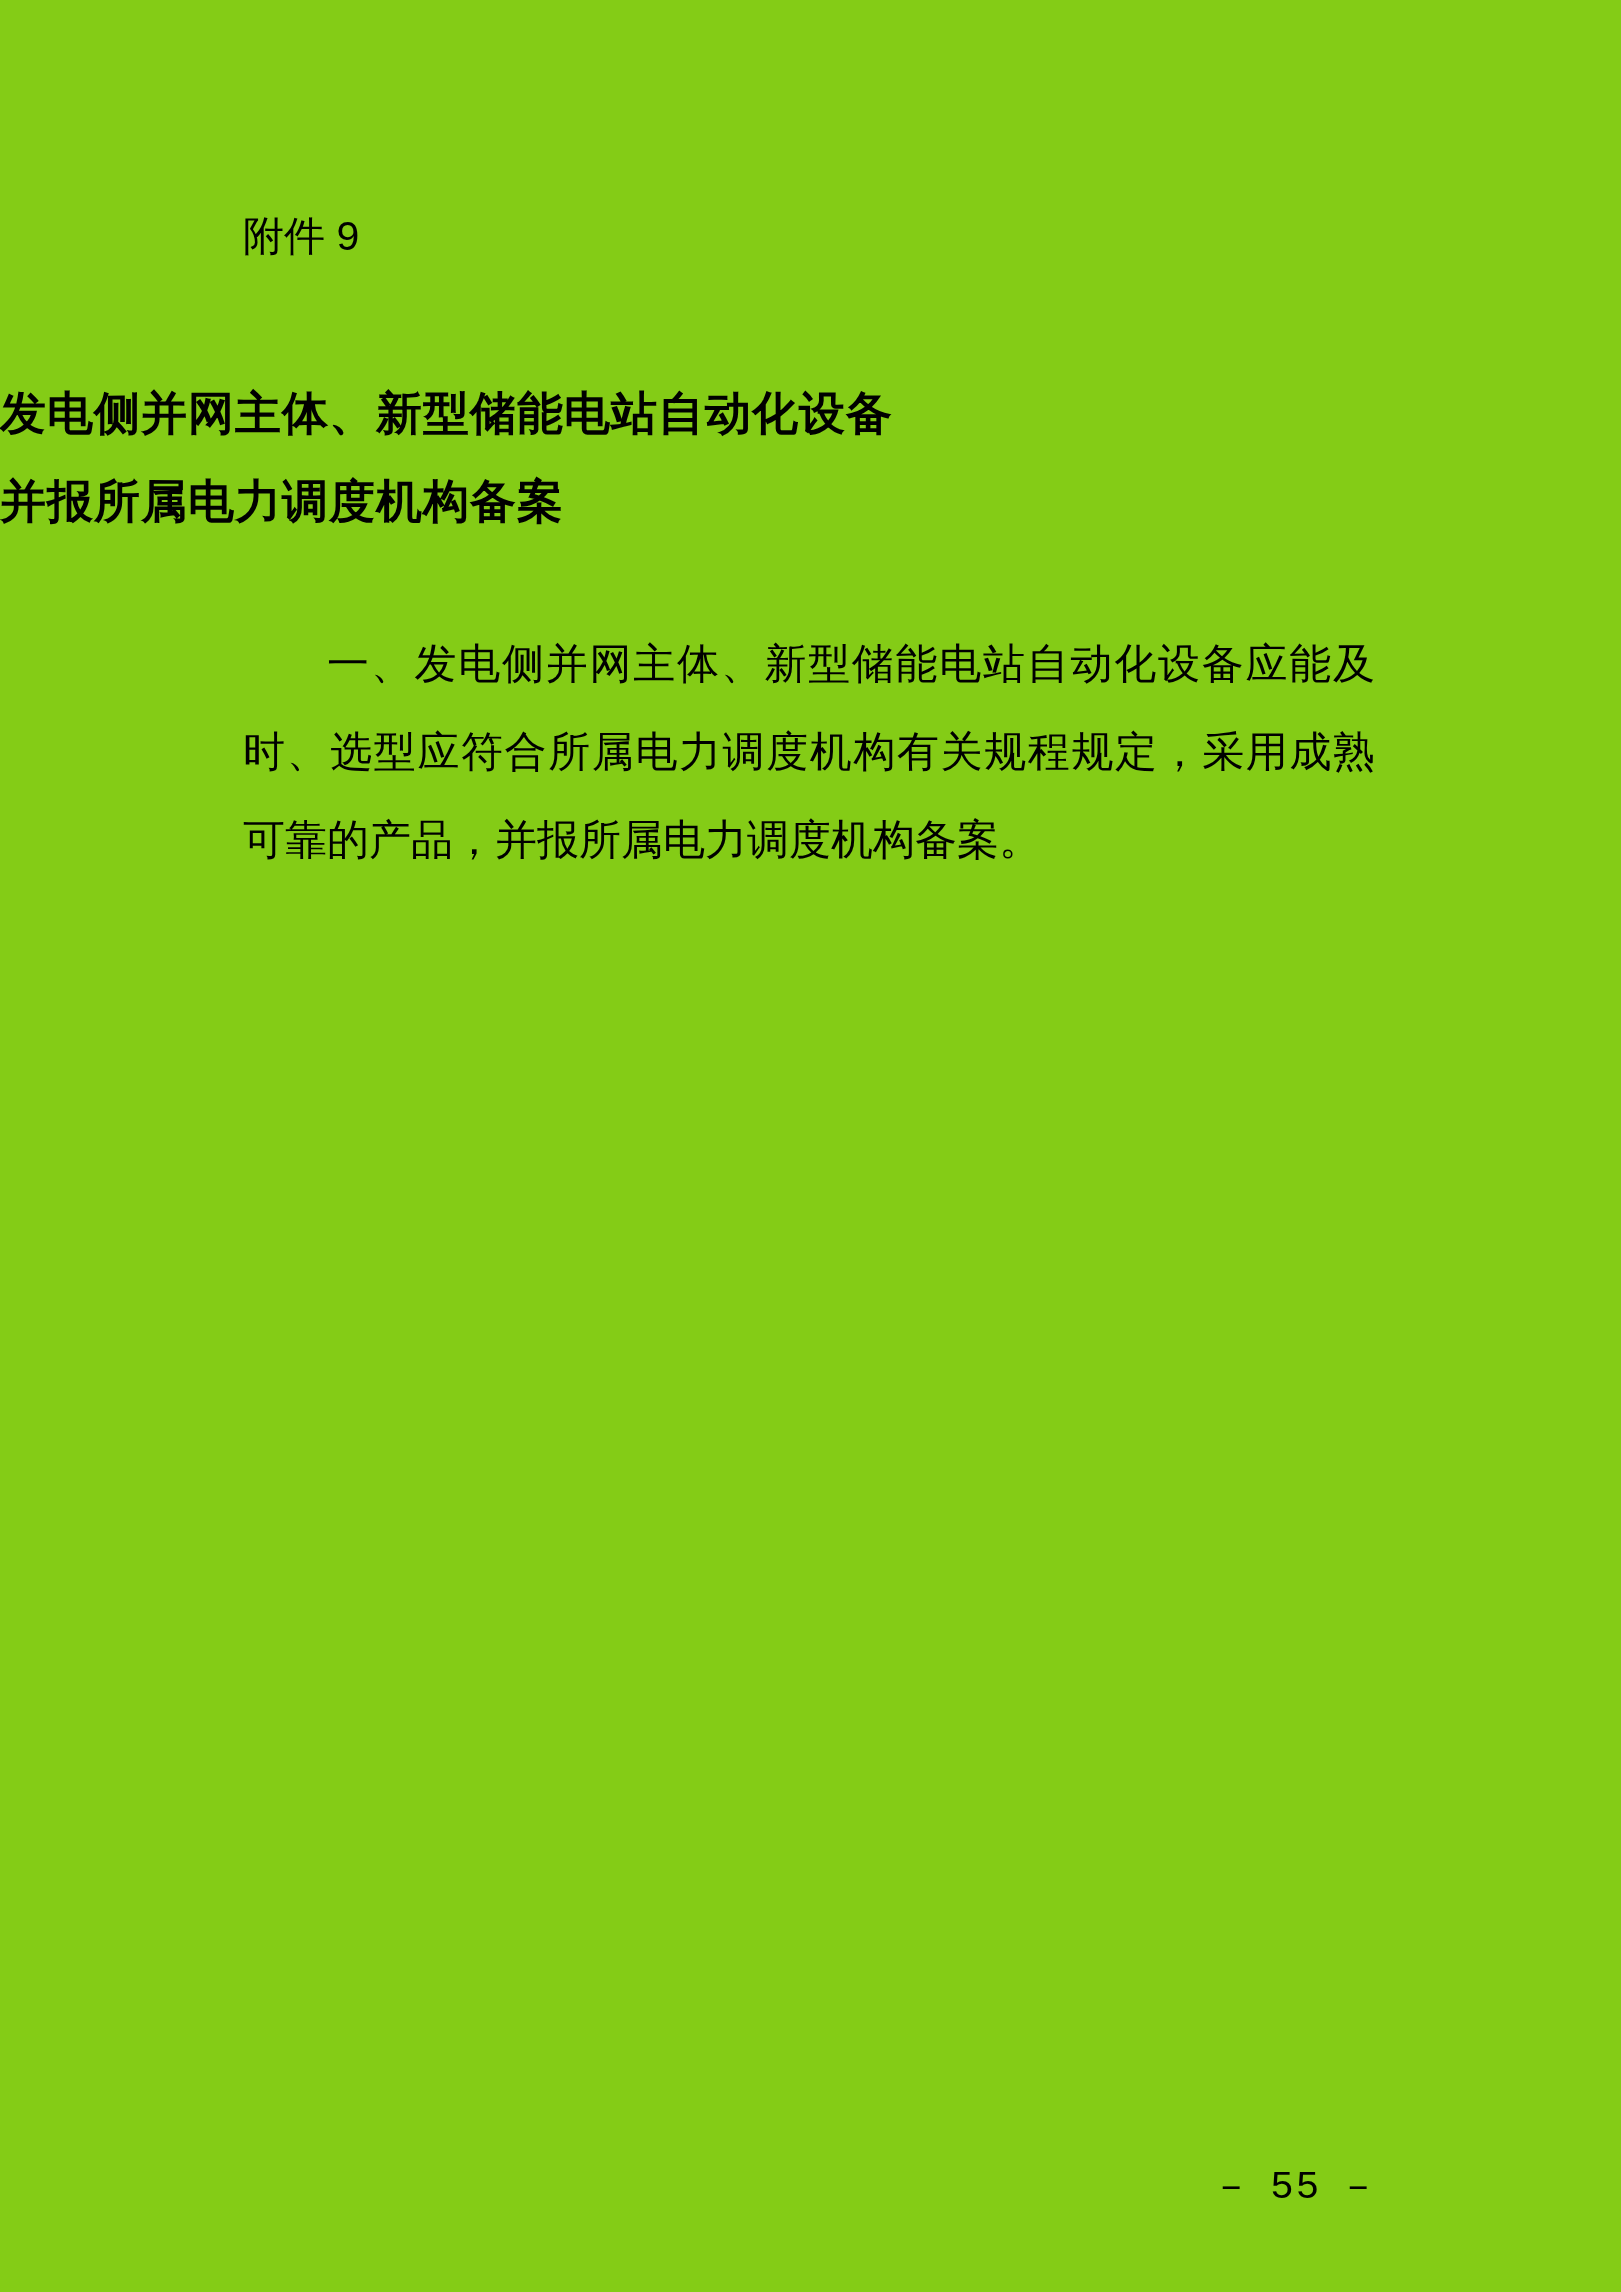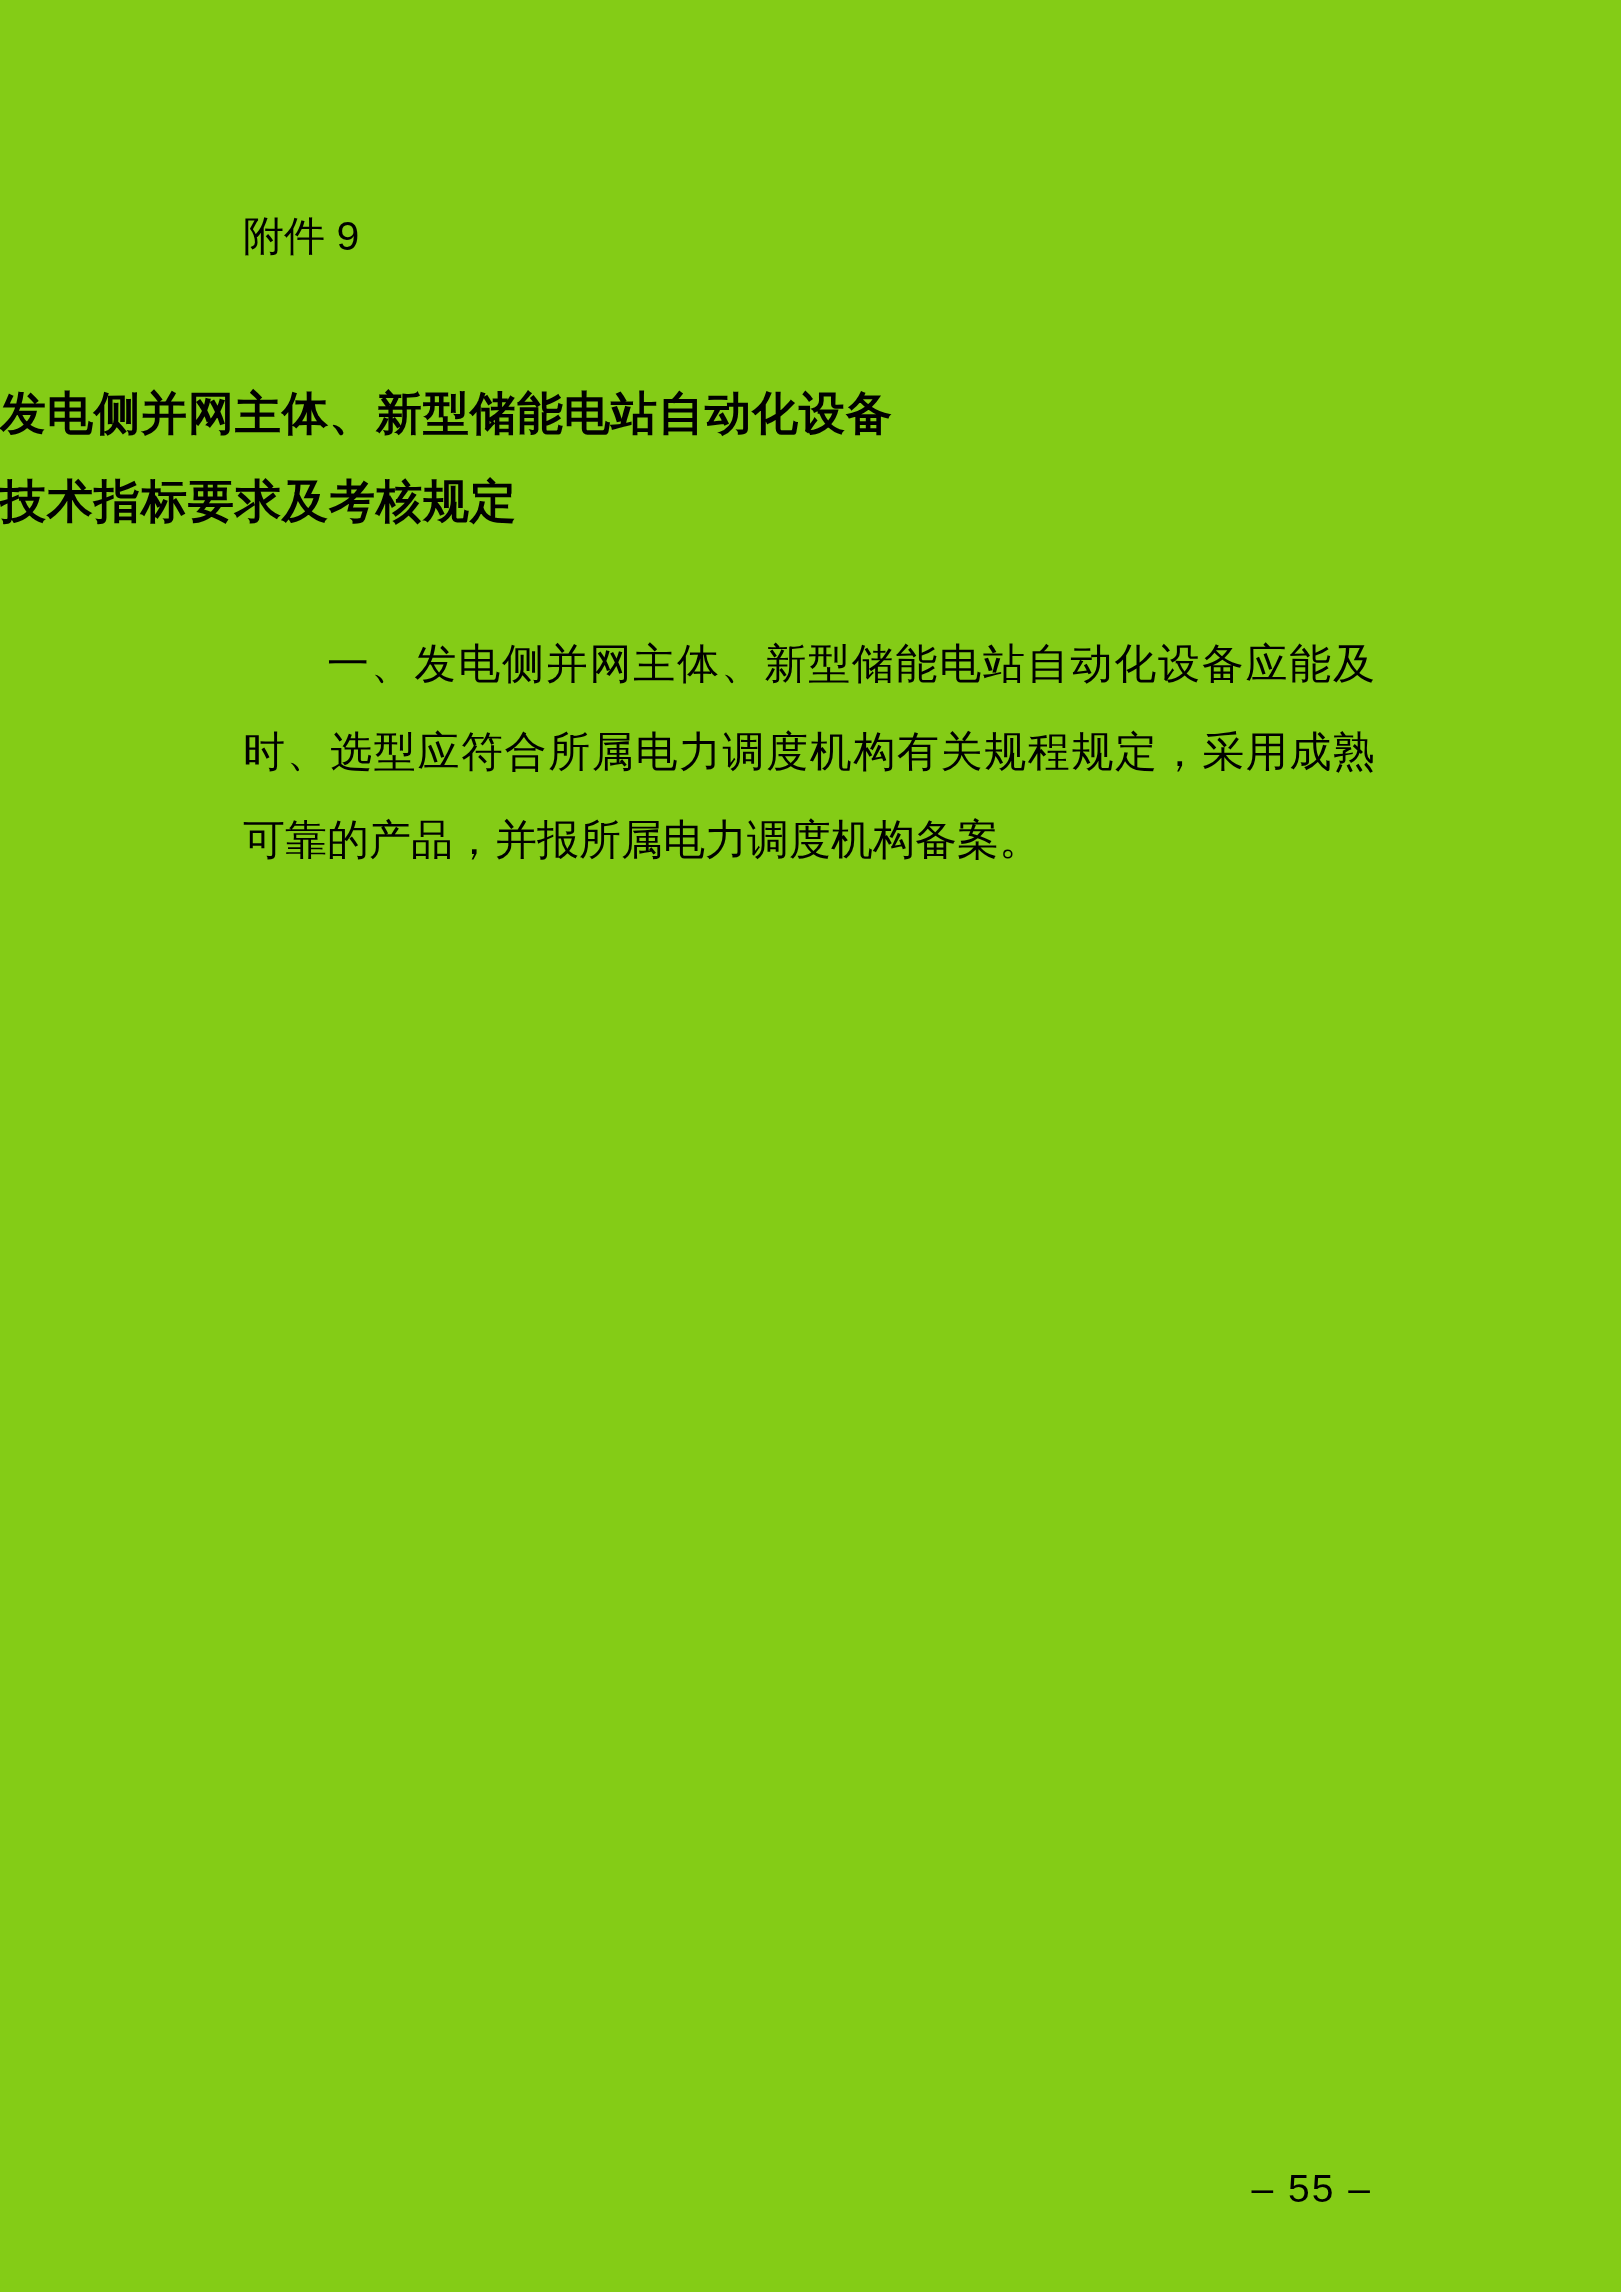--- a/index.html
+++ b/index.html
@@ -63,33 +63,33 @@
   }
   .page-number {
     position: absolute;
     top: 2165px;
     right: 249px;
     font-size: 39px;
     line-height: 47px;
     letter-spacing: 2px;
     color: #000000;
     white-space: nowrap;
-    font-family: Liberation Sans, sans-serif;
+    font-family: Liberation Mono, monospace;
   }
 </style>
 </head>
 <body>
 
 <div class="page">
 
   <div class="attachment-label">附件 9</div>
 
   <h1 class="doc-title">
     <span class="title-line">发电侧并网主体、新型储能电站自动化设备</span>
-    <span class="title-line">技术指标要求及考核规定</span>
+    <span class="title-line">并报所属电力调度机构备案</span>
   </h1>
 
   <div class="doc-body">
     <p>一、发电侧并网主体、新型储能电站自动化设备应能及时、选型应符合所属电力调度机构有关规程规定，采用成熟可靠的产品，并报所属电力调度机构备案。</p>
   </div>
 
   <div class="page-number">– 55 –</div>
 
 </div>
 

